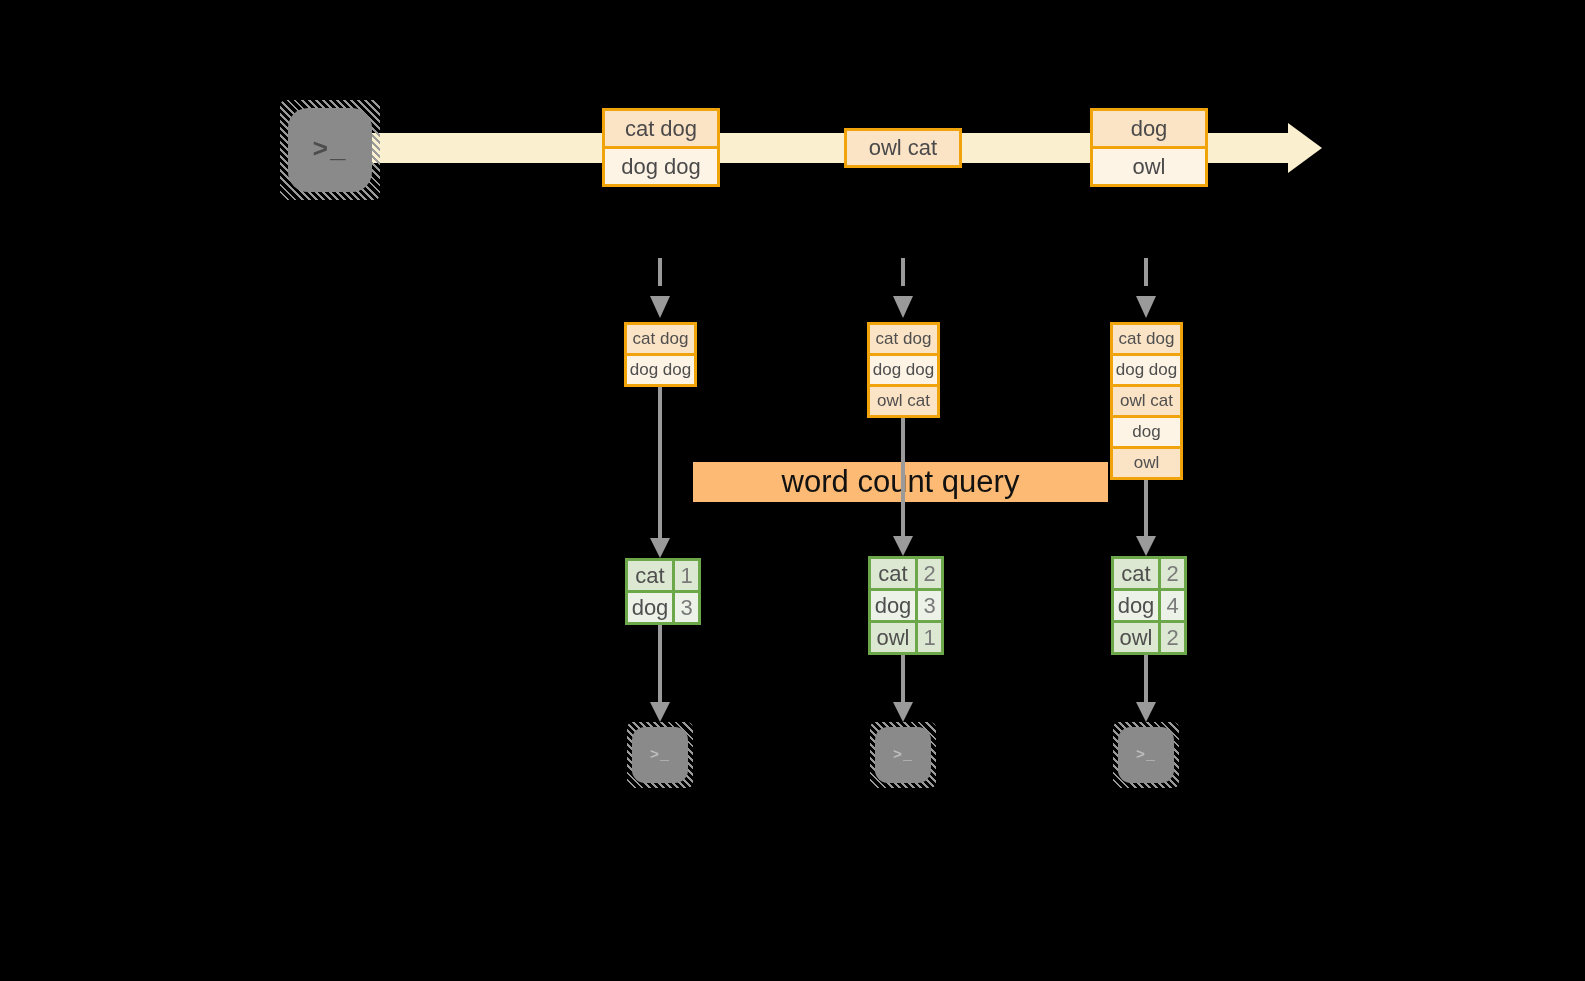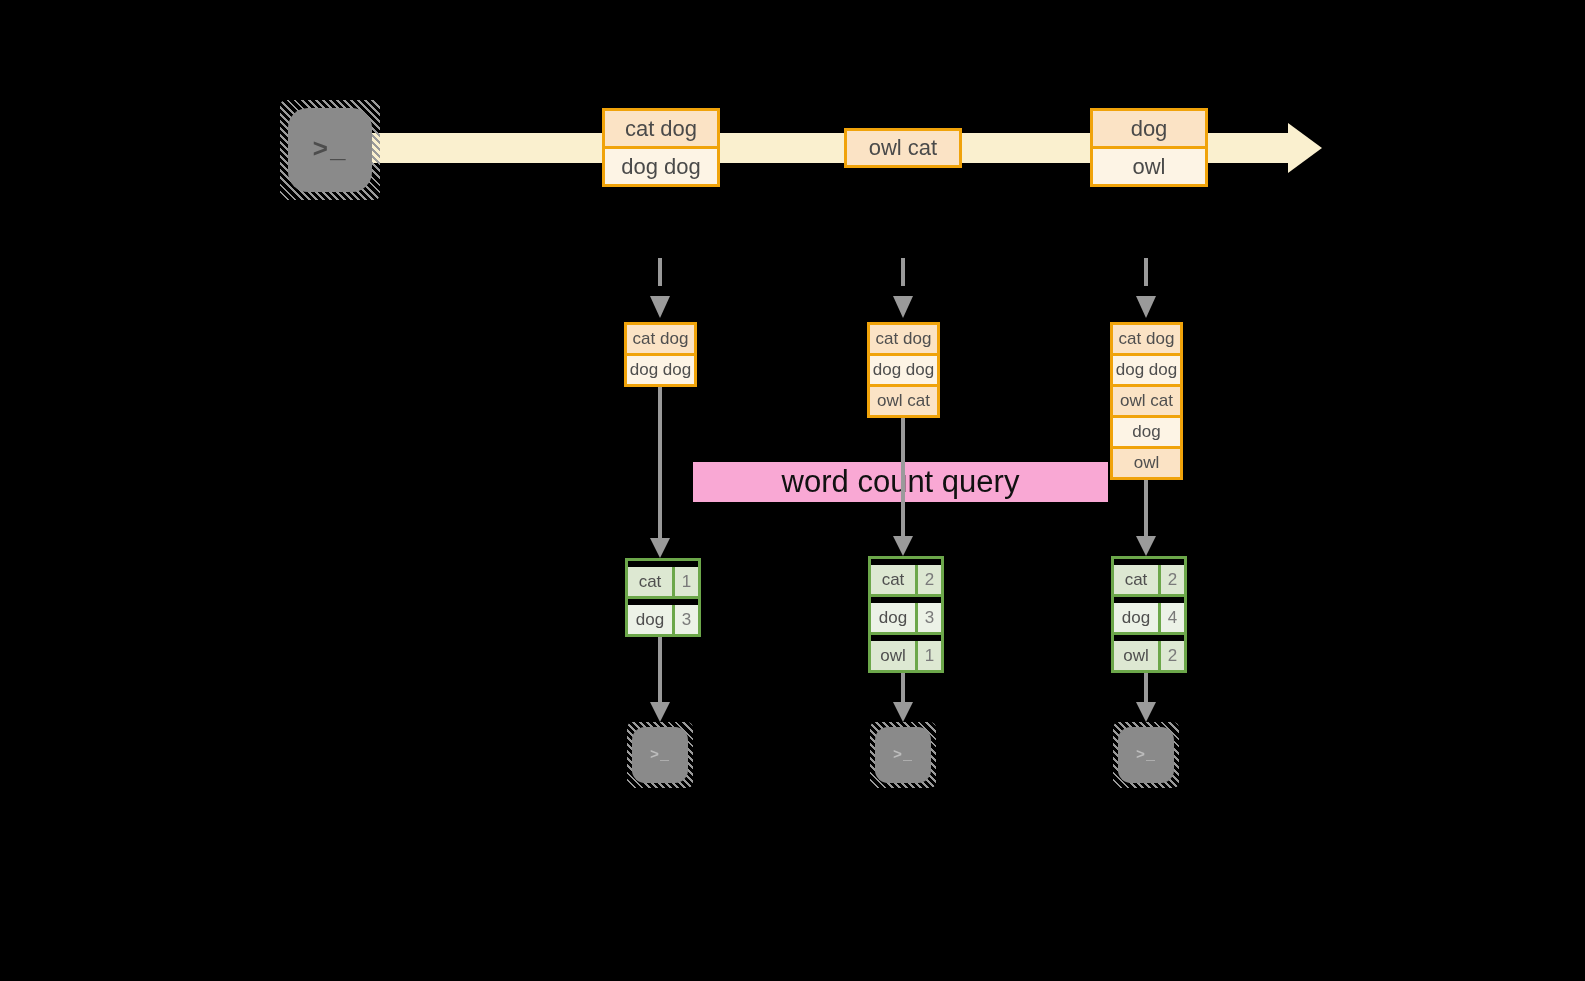--- a/index.html
+++ b/index.html
@@ -50,30 +50,30 @@
   .vline { position:absolute; width:4px; background:#9a9a9a; z-index:2; }
   .vhead {
     position:absolute; width:0; height:0; z-index:2;
     border-left:10px solid transparent; border-right:10px solid transparent;
     border-top:20px solid #9a9a9a;
   }
   .vhead.dashhead { border-top-width:22px; }
   
   .band {
     position:absolute; left:693px; top:462px; width:415px; height:40px;
-    background:#f9a8d4; z-index:1; display:flex; align-items:center; justify-content:center;
+    background:#fdba74; z-index:1; display:flex; align-items:center; justify-content:center;
     font-size:31px; color:#111;
   }
   
   .gtable { position:absolute; border:3px solid #6CA74A; z-index:3; }
   .grow { display:flex; }
   .grow + .grow { border-top:3px solid #6CA74A; }
   .gcell {
     height:29px; display:flex; align-items:center; justify-content:center;
-    font-size:17px; color:#4f4f4f;margin-top:6px;
+    font-size:22px; color:#4f4f4f;
   }
   .gcell.word { width:44px; }
   .gcell.num  { width:23px; border-left:3px solid #6CA74A; color:#7a7a7a; }
   .grow.fill-gd .gcell { background:#DDE8D2; }
   .grow.fill-gl .gcell { background:#ECF2E7; }
 </style>
 </head>
 <body>
 
 <div id="canvas">

